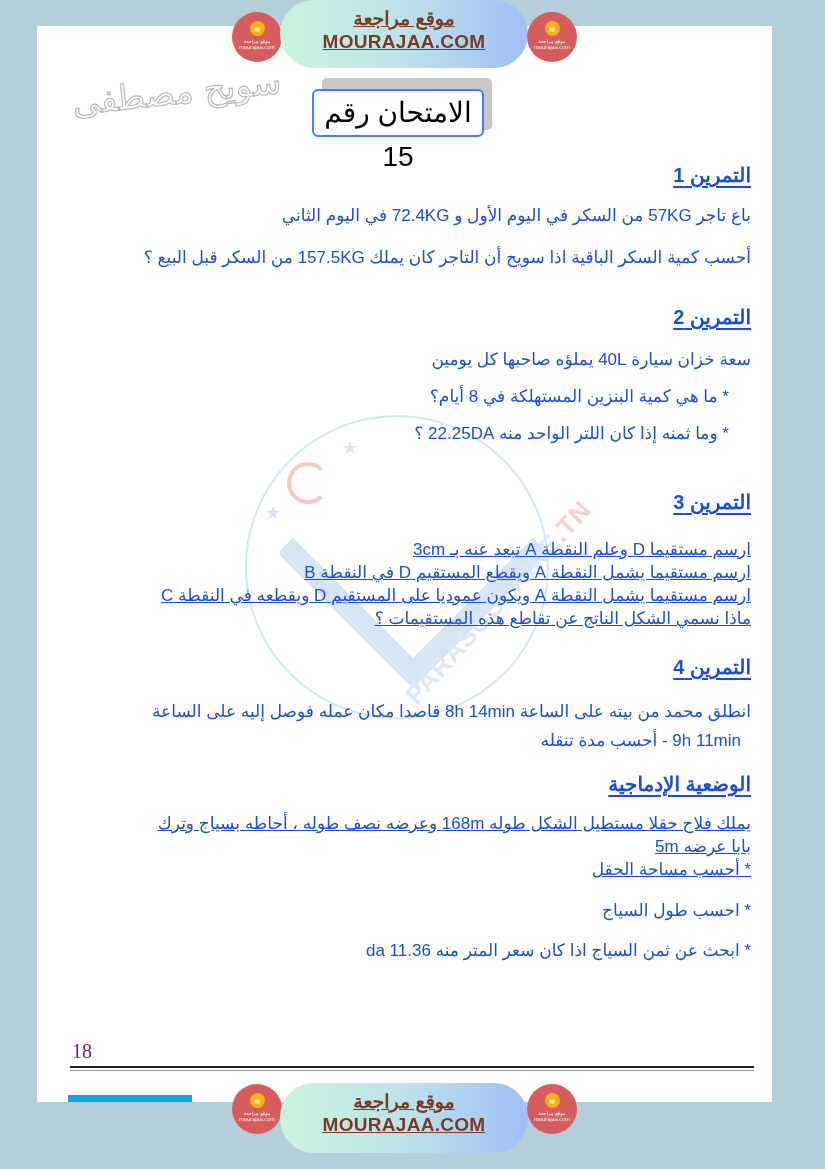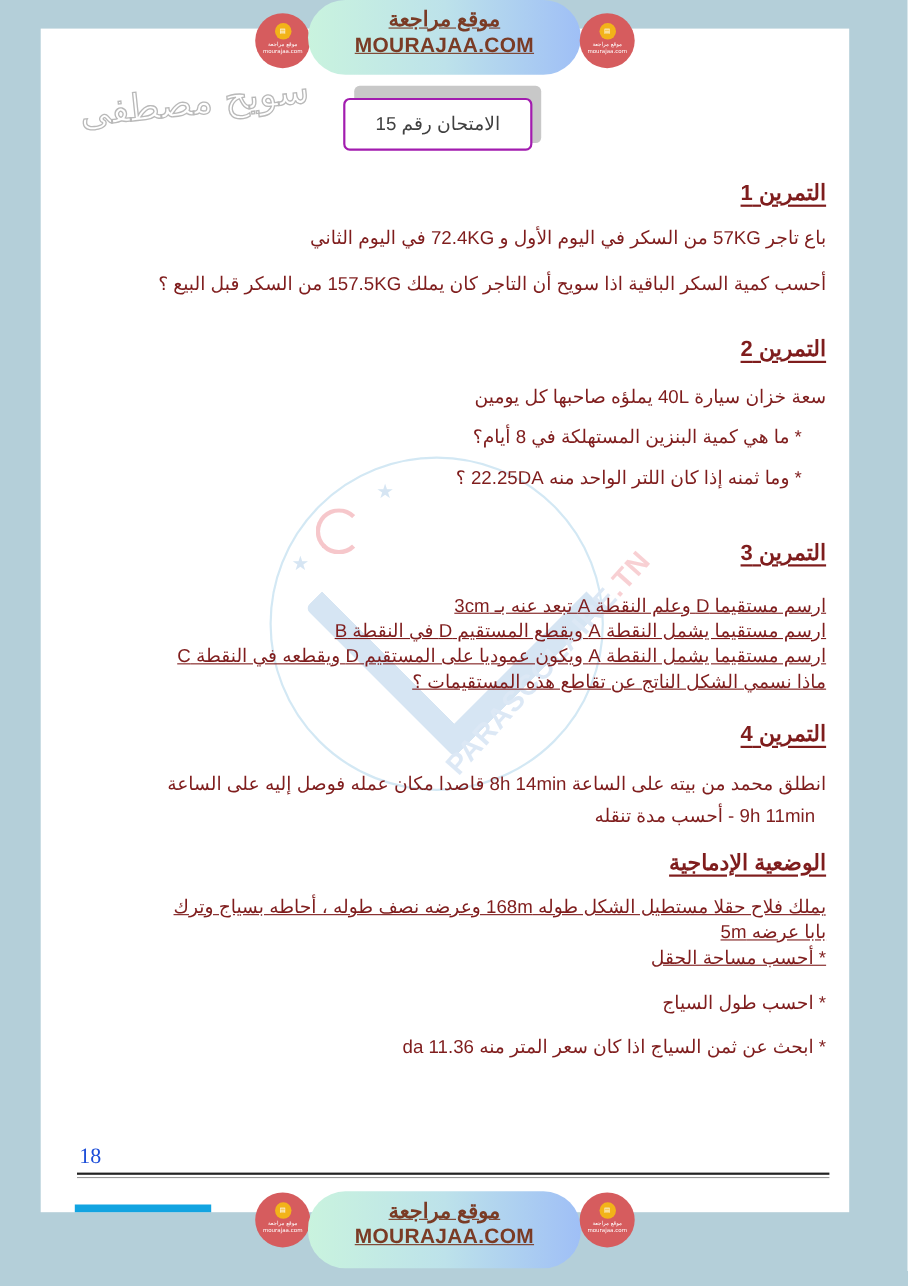--- a/index.html
+++ b/index.html
@@ -61,39 +61,39 @@
     transform:rotate(-6deg);
   }
 
   
   .title-shadow {
     position:absolute; left:322px; top:78px; width:170px; height:52px;
     background:#c8c8c8; border-radius:5px;
   }
   .title-box {
     position:absolute; left:312px; top:89px; width:168px; height:44px;
-    border:2px solid #a21caf; border-radius:6px; background:#fff;
-    font-family:"Liberation Sans", sans-serif; font-size:17px;
-    text-align:center; line-height:44px; direction:rtl; color:#404040;
+    border:2px solid #3b82f6; border-radius:6px; background:#fff;
+    font-family:"Liberation Sans", sans-serif; font-size:28px;
+    text-align:center; line-height:44px; direction:rtl; color:#000000;
   }
 
   .content {
     position:absolute; right:74px; left:70px; direction:rtl;
-    font-family:"Liberation Sans", sans-serif; color:#7f1d1d;
+    font-family:"Liberation Sans", sans-serif; color:#1d4ed8;
   }
   .h {
     font-weight:bold; font-size:20px; text-decoration:underline;
     text-decoration-thickness:2px; text-underline-offset:4px;
   }
   .p { font-size:17px; white-space:nowrap; }
   .tight { line-height:23px;text-decoration:underline; }
 
   .footer-num {
     position:absolute; left:72px; top:1040px;
-    font-family:"Liberation Serif", serif; font-size:20px; color:#1d4ed8;
+    font-family:"Liberation Serif", serif; font-size:20px; color:#701a75;
   }
   .footer-line1 { position:absolute; left:70px; top:1066px; width:684px; height:2px; background:#222; }
   .footer-line2 { position:absolute; left:70px; top:1070px; width:684px; height:1px; background:#999; }
   .footer-bar { position:absolute; left:68px; top:1095px; width:124px; height:7px; background:#12a4e1; }
 </style>
 </head>
 <body>
 
 <div class="page"></div>
 

